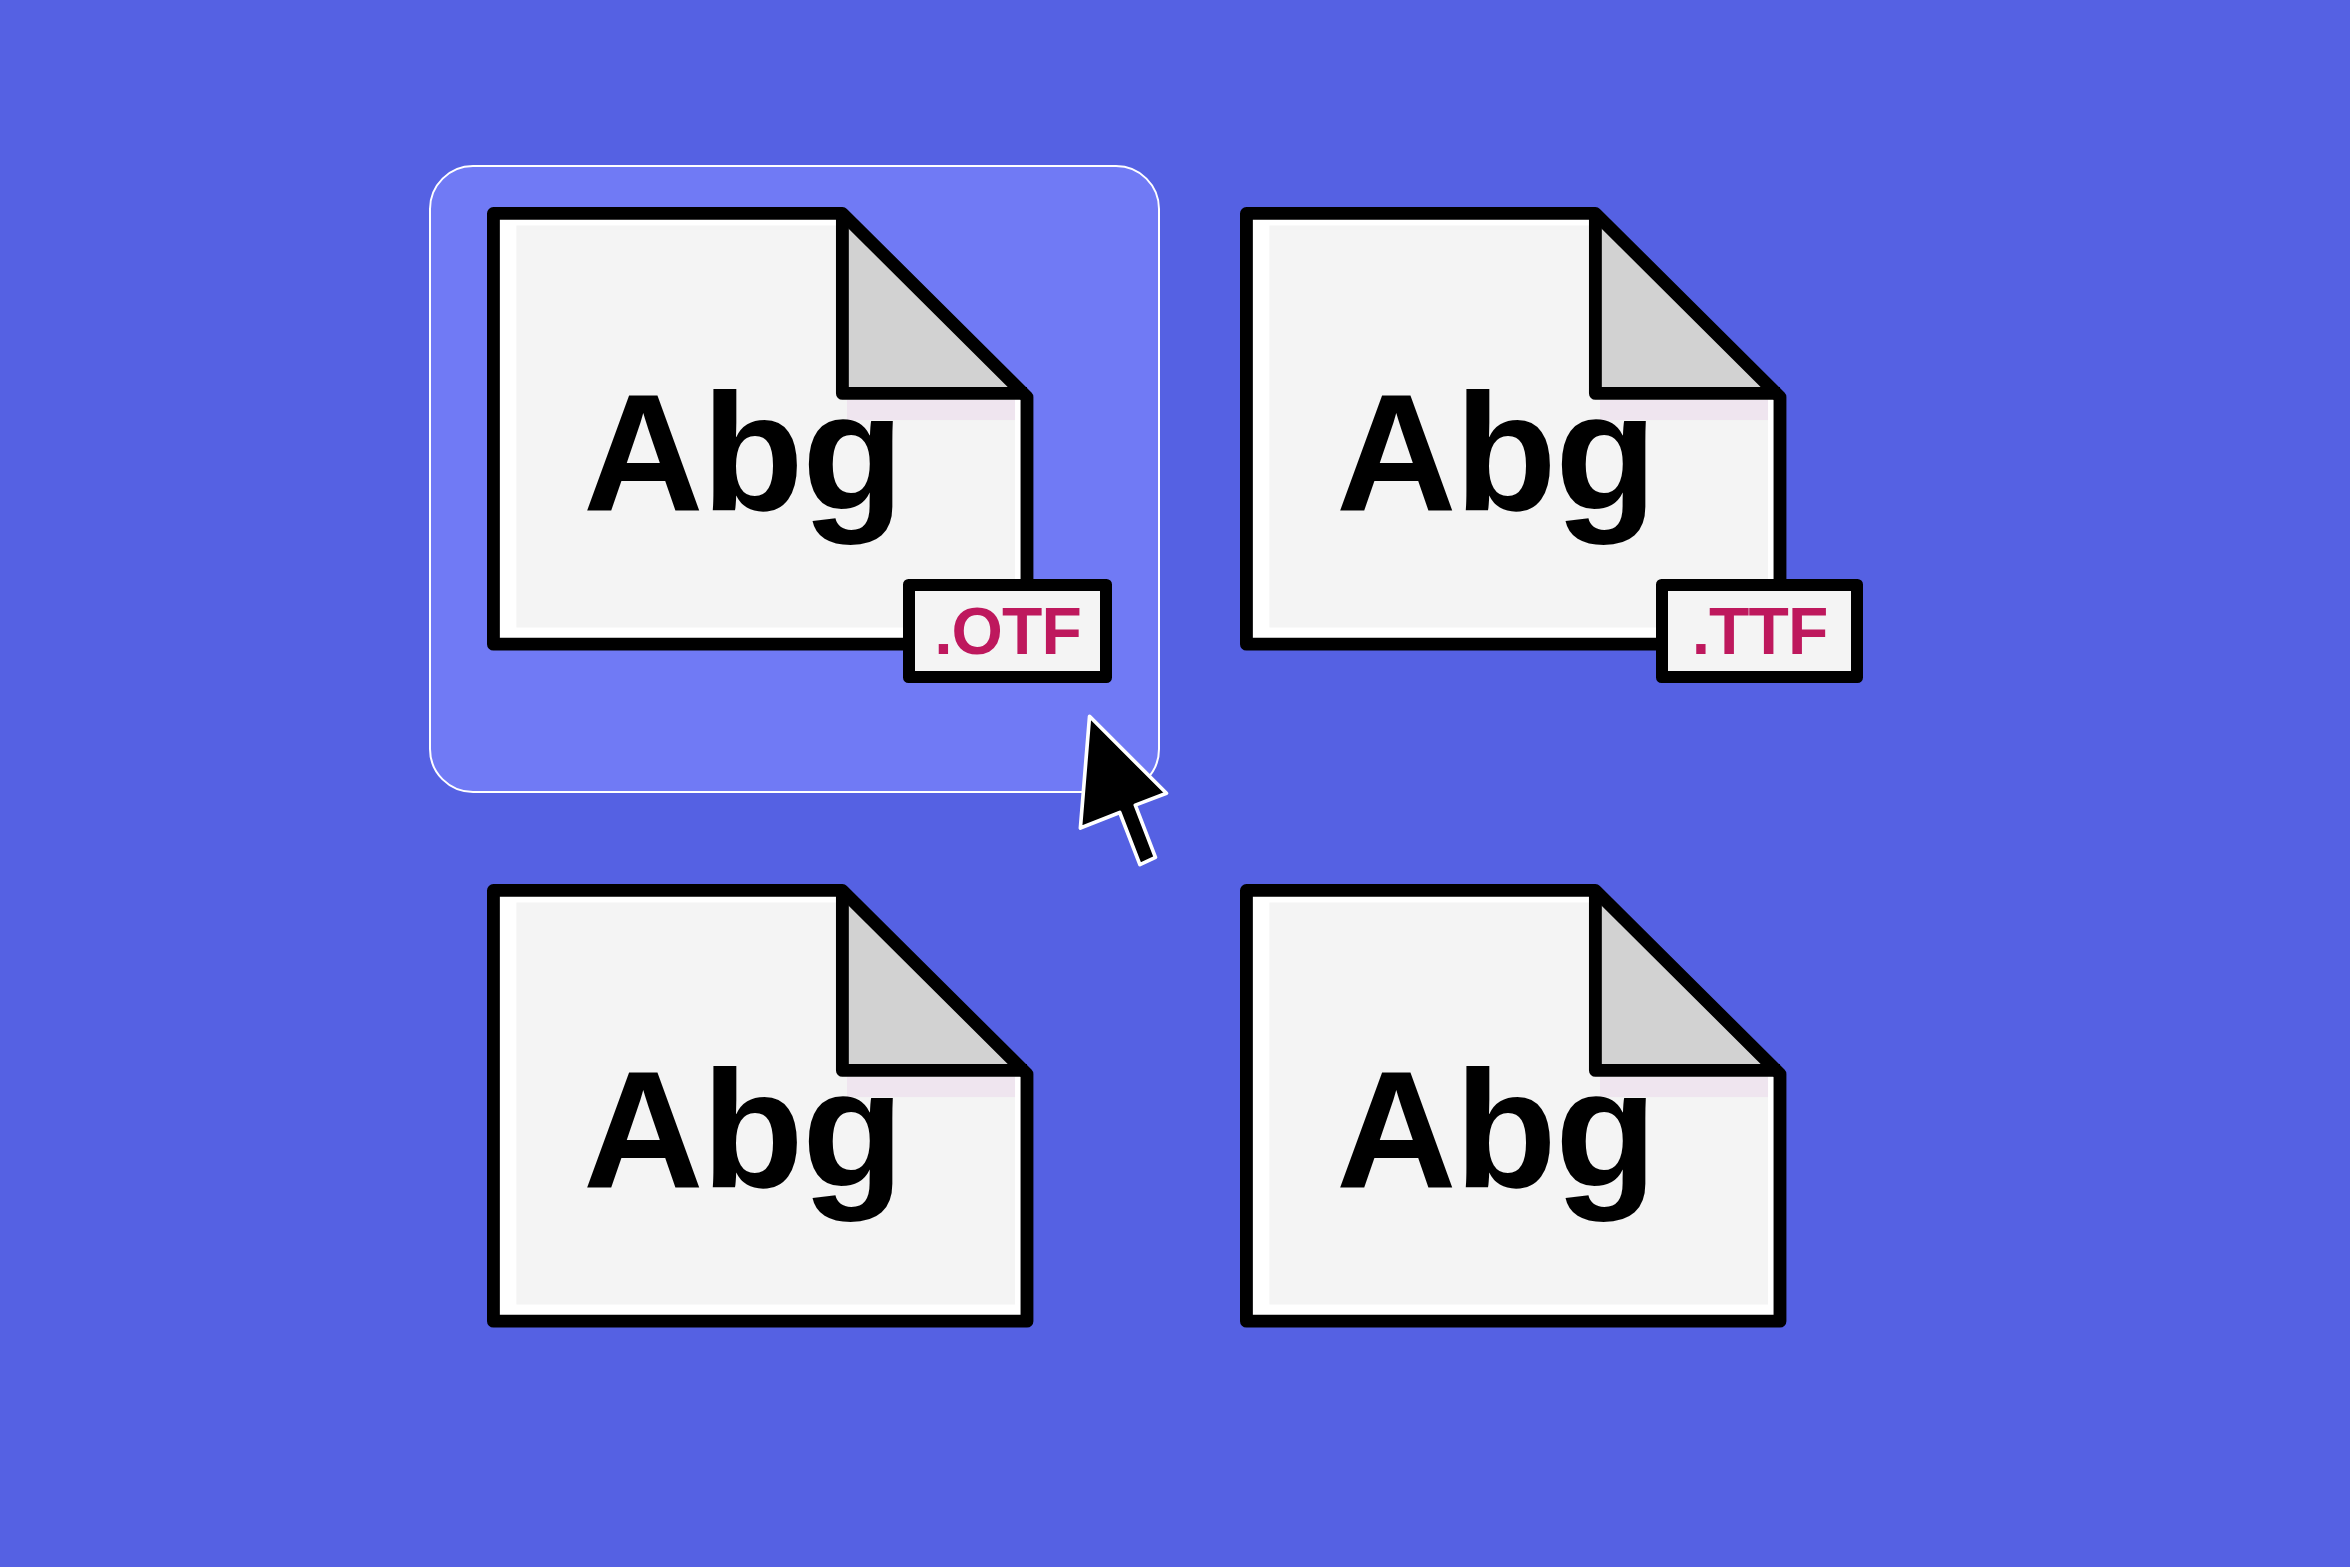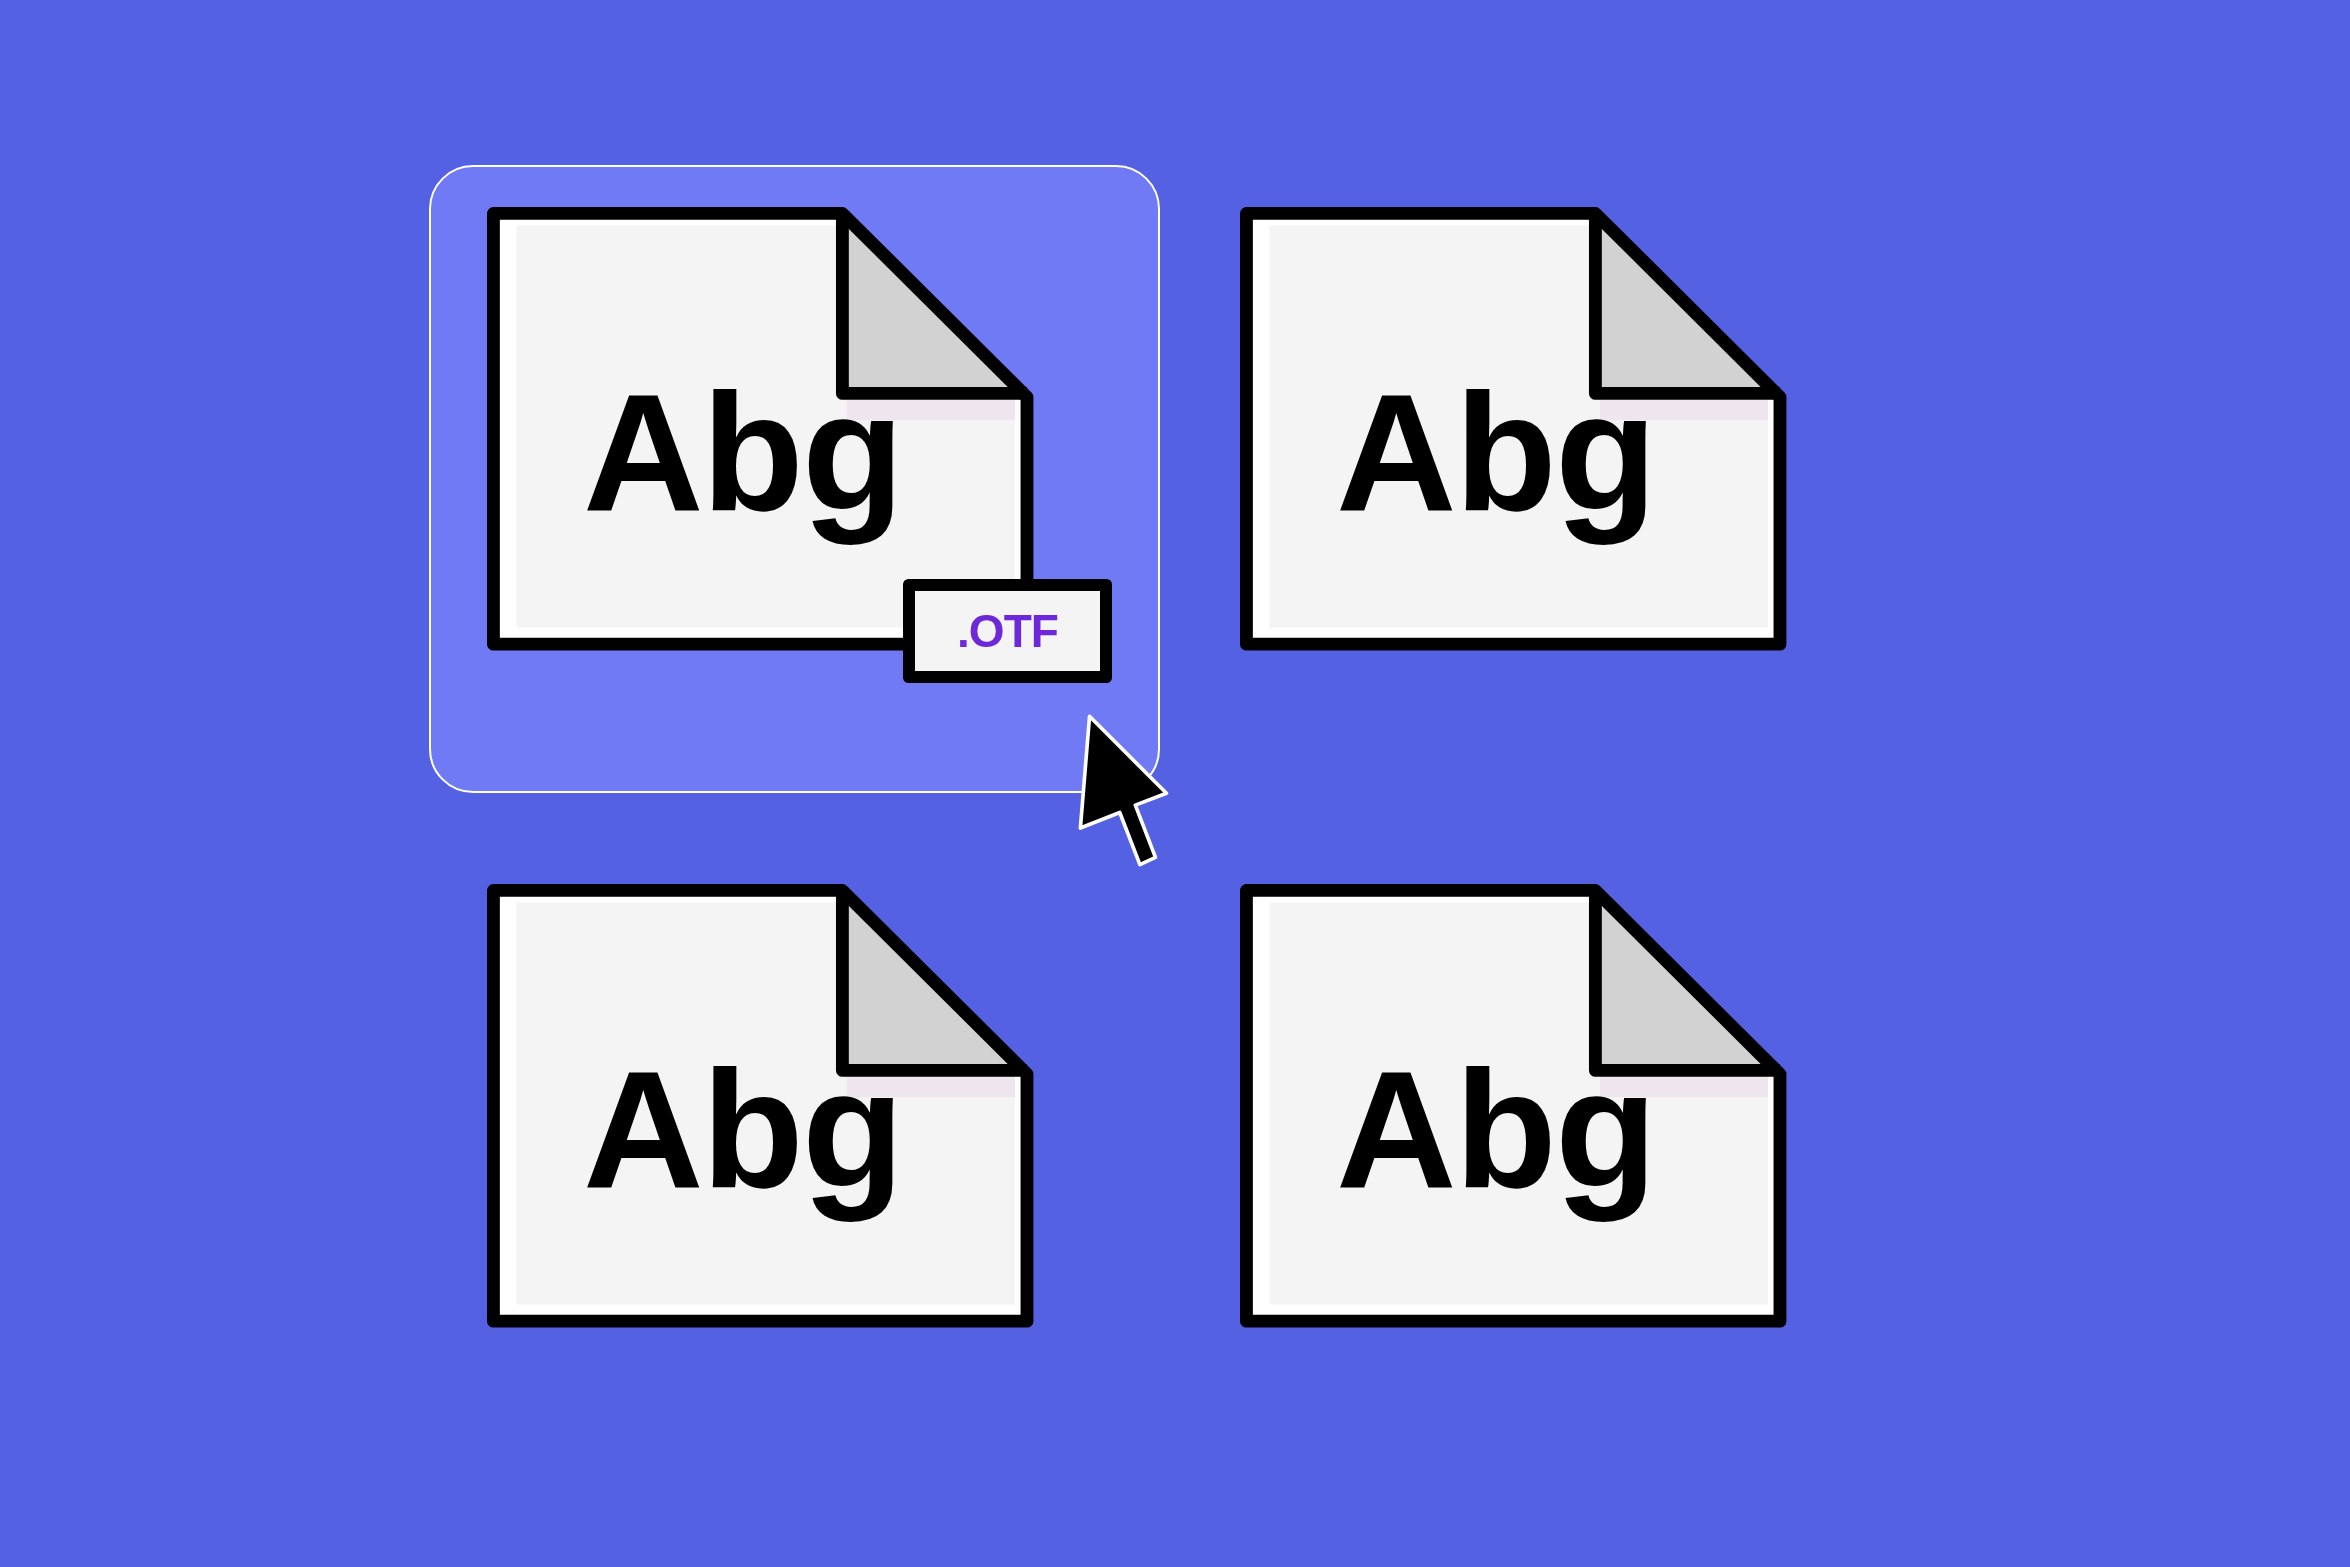--- a/index.html
+++ b/index.html
@@ -1,21 +1,21 @@
 <!DOCTYPE html>
 <html style="font-size:14.7px"><head>
 <meta charset="utf-8">
 <style>
   html, body { margin:0; padding:0; }
   body { width:2351px; height:1568px; background:#5561e3; position:relative; overflow:hidden; font-family:"Liberation Sans", sans-serif; }
   .selection { position:absolute; left:429px; top:165px; width:731px; height:628px; background:#707af5; border:2.8px solid #ffffff; border-radius:44px; box-sizing:border-box; }
   .file { position:absolute; width:735px; height:496px; }
   .file svg.doc { position:absolute; left:0; top:0; overflow:visible; }
   .sample { position:absolute; left:96px; top:162px; font-size:167px; font-weight:bold; color:#000; line-height:1; letter-spacing:-1.8px; }
-  .ext { position:absolute; top:372px; left:416px; height:104px; background:#f4f4f4; border:12px solid #000; border-radius:5.5px; box-sizing:border-box; display:flex; align-items:center; justify-content:center; font-size:46px; font-weight:bold; color:#6d28d9; letter-spacing:-0.9px; padding:0 18.4px; }
+  .ext { position:absolute; top:372px; left:416px; height:104px; background:#f4f4f4; border:12px solid #000; border-radius:5.5px; box-sizing:border-box; display:flex; align-items:center; justify-content:center; font-size:66px; font-weight:bold; color:#be185d; letter-spacing:-0.9px; padding:0 18.4px; }
   .cursor { position:absolute; left:1073px; top:709px; }
 </style>
 </head>
 <body>
 
 <div class="selection"></div>
 
 <div class="file" style="left:487px;top:207px;">
   <svg class="doc" width="551" height="450" viewBox="0 0 600 490">
     <path d="M7 7 H387 L588 207 V476 H7 Z" fill="#ffffff"></path>
@@ -32,20 +32,21 @@
 <div class="file" style="left:1240px;top:207px;">
   <svg class="doc" width="551" height="450" viewBox="0 0 600 490">
     <path d="M7 7 H387 L588 207 V476 H7 Z" fill="#ffffff"></path>
     <path d="M32 20 H387 L575 207 V458 H32 Z" fill="#f4f4f4"></path>
     <rect x="392" y="210" width="183" height="22" fill="#efe5ef"></rect>
     <path d="M387 7 V203 H588 Z" fill="#d2d2d2"></path>
     <path d="M7 7 H387 L588 207 V476 H7 Z" fill="none" stroke="#000" stroke-width="14" stroke-linejoin="round"></path>
     <path d="M387 7 V203 H588" fill="none" stroke="#000" stroke-width="14" stroke-linejoin="round"></path>
   </svg>
   <div class="sample">Abg</div>
+  <div class="ext" style="width:207px;">.TTF</div>
 </div>
 
 <div class="file" style="left:487px;top:884px;">
   <svg class="doc" width="551" height="450" viewBox="0 0 600 490">
     <path d="M7 7 H387 L588 207 V476 H7 Z" fill="#ffffff"></path>
     <path d="M32 20 H387 L575 207 V458 H32 Z" fill="#f4f4f4"></path>
     <rect x="392" y="210" width="183" height="22" fill="#efe5ef"></rect>
     <path d="M387 7 V203 H588 Z" fill="#d2d2d2"></path>
     <path d="M7 7 H387 L588 207 V476 H7 Z" fill="none" stroke="#000" stroke-width="14" stroke-linejoin="round"></path>
     <path d="M387 7 V203 H588" fill="none" stroke="#000" stroke-width="14" stroke-linejoin="round"></path>

